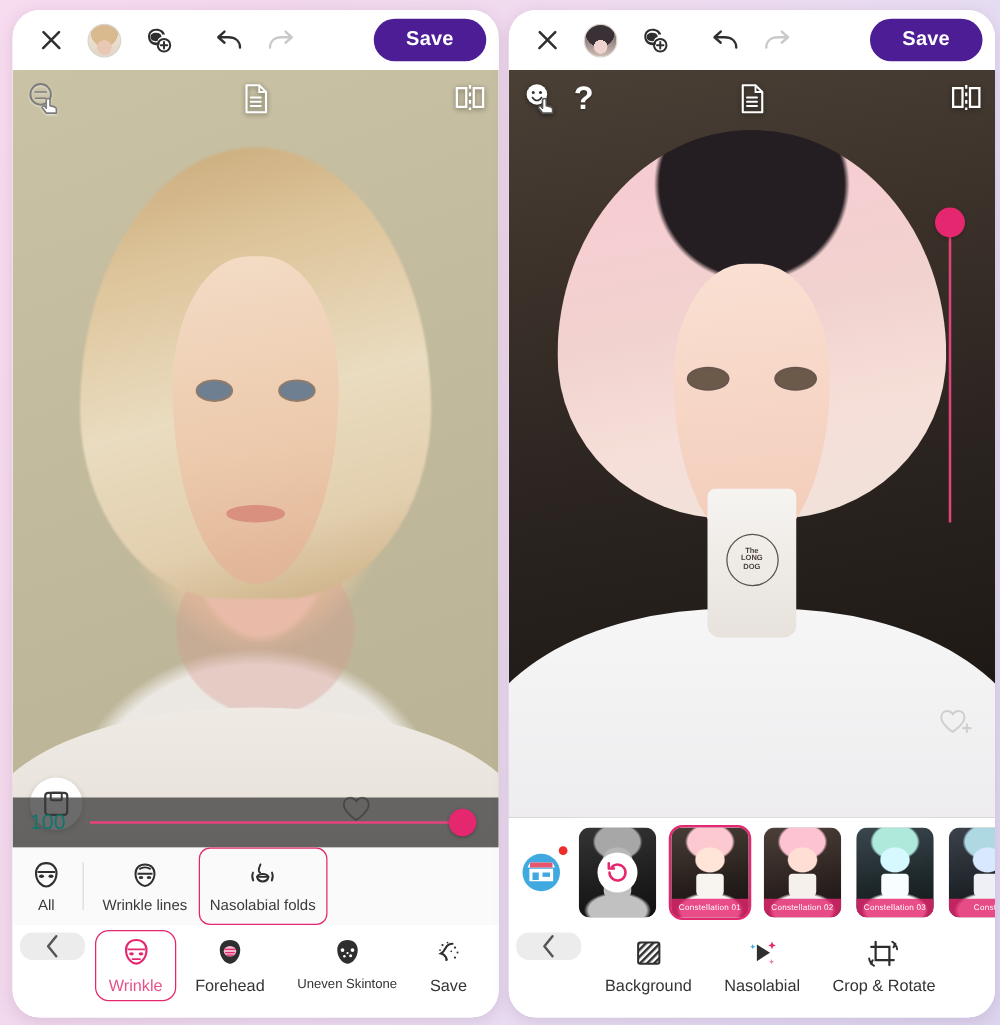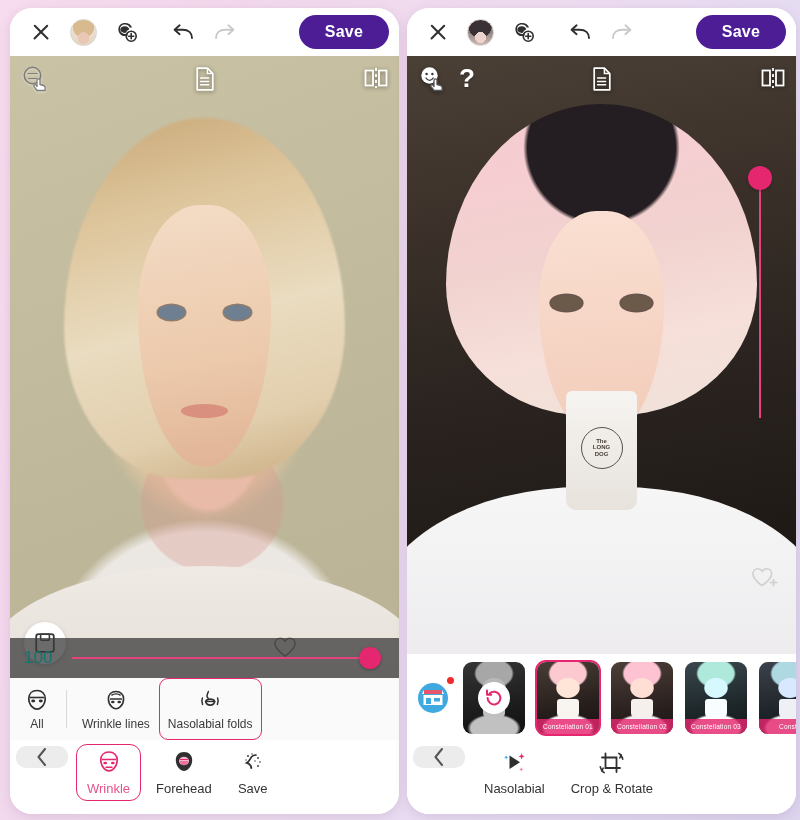--- a/index.html
+++ b/index.html
@@ -386,20 +386,31 @@
 
         <div class="mainitem">
           <svg width="30" height="28" viewBox="0 0 30 28">
             <path d="M15 3c-5 0-8.2 3.3-8.2 8 0 3.4 1.4 6.6 3.4 8.6 1.4 1.4 3 2.3 4.8 2.3s3.4-.9 4.8-2.3c2-2 3.4-5.2 3.4-8.6 0-4.7-3.2-8-8.2-8z" fill="#2f2f2f"></path>
             <ellipse cx="15" cy="12" rx="5" ry="4.2" fill="#f4b9cf"></ellipse>
             <path d="M11 10.5h8M11.5 13h7M12.5 15h5" stroke="#e5276f" stroke-width="1" stroke-linecap="round"></path>
           </svg>
           <span class="lbl">Forehead</span>
         </div>
 
+        <div class="mainitem">
+          <svg width="30" height="28" viewBox="0 0 30 28">
+            <path d="M15 3c-5 0-8.2 3.3-8.2 8 0 3.4 1.4 6.6 3.4 8.6 1.4 1.4 3 2.3 4.8 2.3s3.4-.9 4.8-2.3c2-2 3.4-5.2 3.4-8.6 0-4.7-3.2-8-8.2-8z" fill="#2f2f2f"></path>
+            <circle cx="11" cy="11" r="1.5" fill="#fff"></circle>
+            <circle cx="19" cy="11" r="1.5" fill="#fff"></circle>
+            <circle cx="12.5" cy="16" r="1" fill="#fff"></circle>
+            <circle cx="17.5" cy="15.5" r="1.2" fill="#fff"></circle>
+            <circle cx="15" cy="13.4" r=".9" fill="#fff"></circle>
+          </svg>
+          <span class="lbl sm">Uneven Skintone</span>
+        </div>
 
         <div class="mainitem">
           <svg width="30" height="28" viewBox="0 0 30 28">
             <path d="M18 6c-2.6 0-4.6 1.6-5.6 3.6-.9 1.8-2 3.2-3.6 4.2 1.8.4 3.2 1.6 4 3.2.3.6.5 1.2.6 1.8" fill="none" stroke="#2f2f2f" stroke-width="1.7" stroke-linecap="round"></path>
             <circle cx="10" cy="7" r=".9" fill="#2f2f2f"></circle>
               <circle cx="14" cy="5" r=".7" fill="#2f2f2f"></circle>
             <circle cx="20" cy="9" r=".9" fill="#2f2f2f"></circle>
               <circle cx="22" cy="13" r=".8" fill="#2f2f2f"></circle>
             <circle cx="17" cy="12" r=".7" fill="#2f2f2f"></circle>
               <circle cx="20" cy="17" r=".9" fill="#2f2f2f"></circle>
@@ -561,20 +572,31 @@
       </div>
 
       <div class="mainrow">
         <div class="backbtn">
           <svg width="16" height="22" viewBox="0 0 16 22">
             <path d="M11 3 4.5 11 11 19" fill="none" stroke="#555" stroke-width="2" stroke-linecap="round" stroke-linejoin="round"></path>
           </svg>
         </div>
 
 
+        <div class="mainitem">
+          <svg width="30" height="28" viewBox="0 0 30 28">
+            <defs>
+              <pattern id="hatch" width="4" height="4" patternUnits="userSpaceOnUse" patternTransform="rotate(45)">
+                <rect width="2" height="4" fill="#2f2f2f"></rect>
+              </pattern>
+            </defs>
+            <rect x="6.5" y="5" width="17" height="17" rx="1.6" fill="url(#hatch)" stroke="#2f2f2f" stroke-width="1.6"></rect>
+          </svg>
+          <span class="lbl">Background</span>
+        </div>
 
         <div class="mainitem">
           <svg width="30" height="28" viewBox="0 0 30 28">
             <path d="M10.5 6.5 21 13.2l-10.5 6.7z" fill="#2f2f2f"></path>
             <path d="M22.6 4.2l.9 2.2 2.2.9-2.2.9-.9 2.2-.9-2.2-2.2-.9 2.2-.9z" fill="#e5276f"></path>
             <path d="M7.2 6.2l.6 1.5 1.5.6-1.5.6-.6 1.5-.6-1.5-1.5-.6 1.5-.6z" fill="#3fa9e0"></path>
             <path d="M22.2 18.2l.6 1.5 1.5.6-1.5.6-.6 1.5-.6-1.5-1.5-.6 1.5-.6z" fill="#f07ead"></path>
           </svg>
           <span class="lbl">Nasolabial</span>
         </div>

